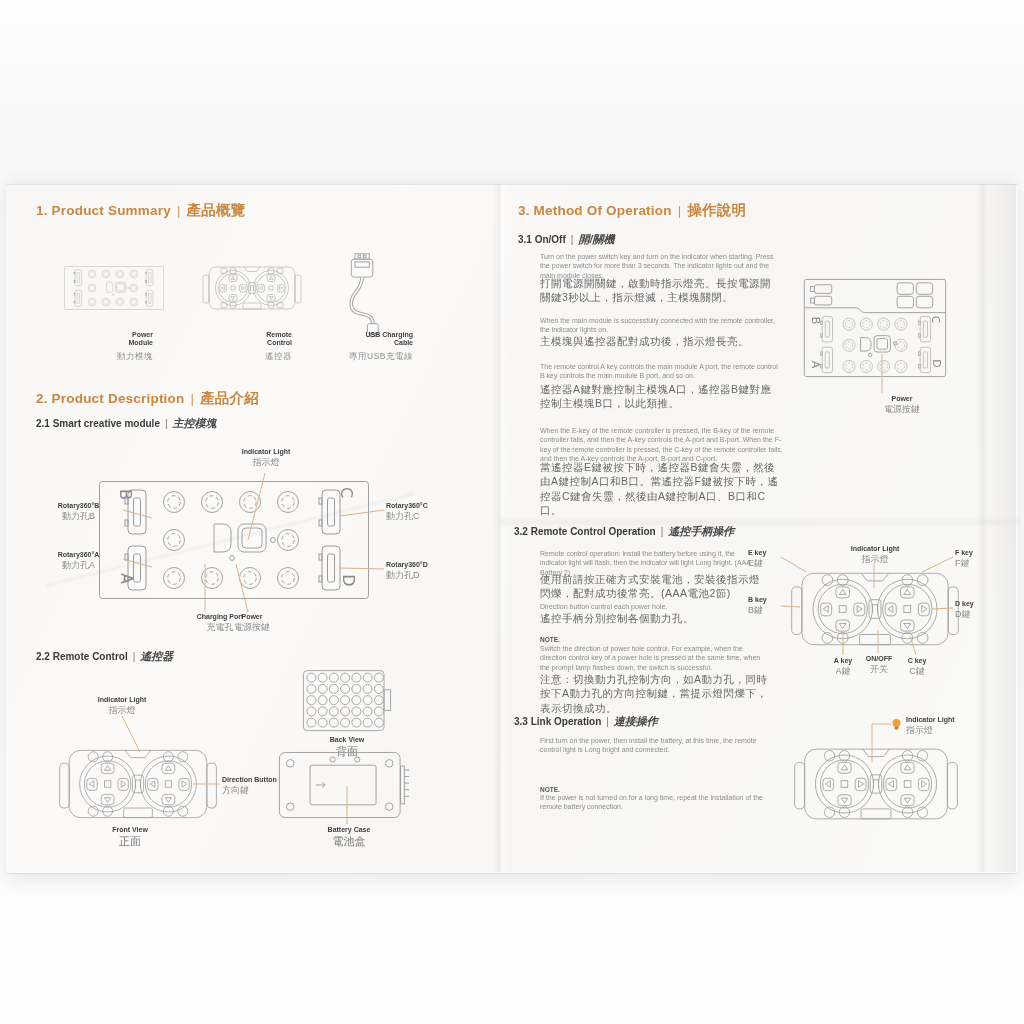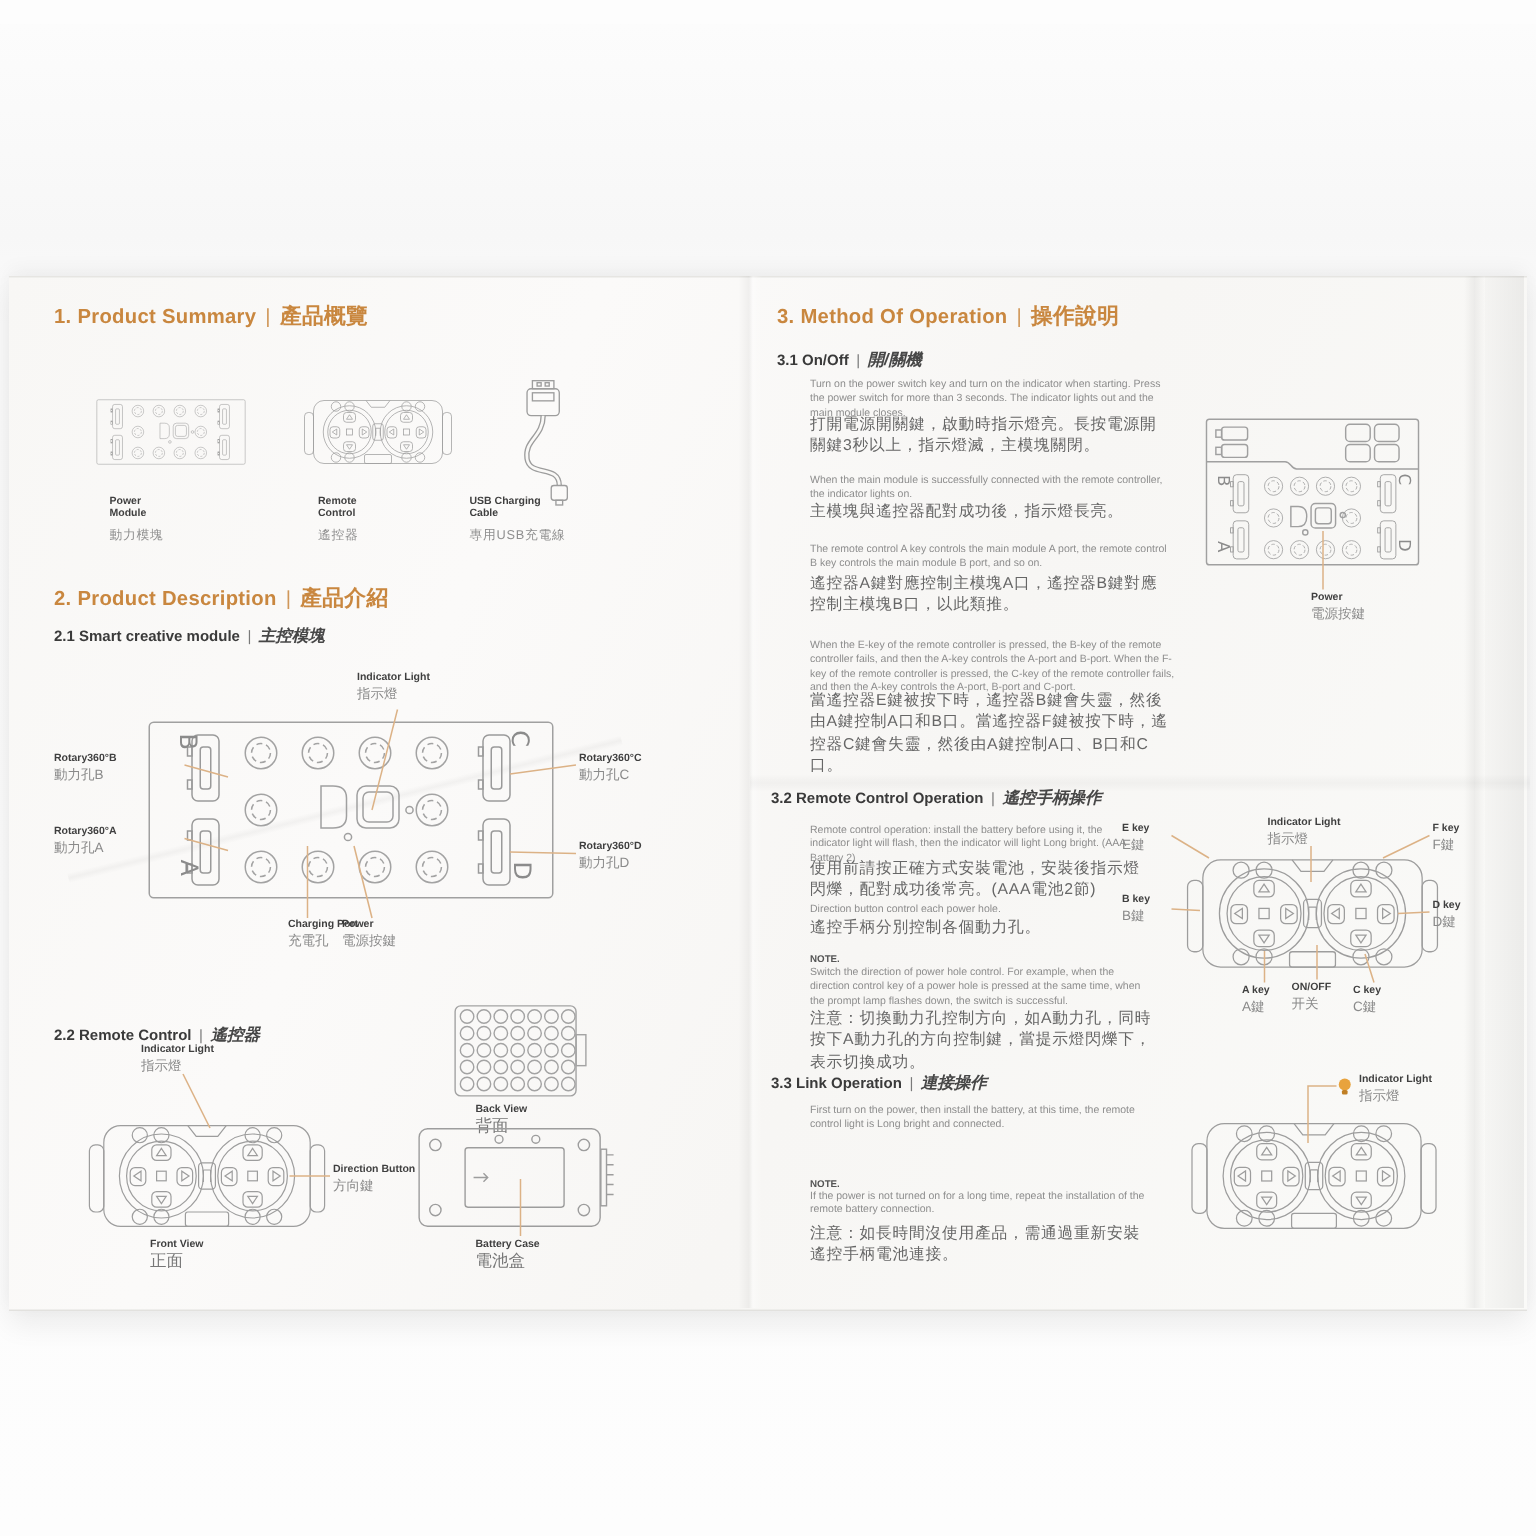--- a/index.html
+++ b/index.html
@@ -22,27 +22,27 @@
   .h1 .sep{margin:0 6px;font-weight:normal;opacity:.85;}
   .h1 .zh{font-size:14.5px;}
   .h2{position:absolute;font-size:10px;font-weight:bold;color:#3a3a3a;white-space:nowrap;}
   .h2 .sep{margin:0 5px;color:#7a7a7a;font-weight:normal;}
   .h2 .zh{font-size:11px;color:#474747;font-style:italic;}
   
   .p-en{position:absolute;font-size:7px;color:#8d8d8d;line-height:1.34;}
   .p-zh{position:absolute;font-size:10.5px;color:#666;line-height:1.38;letter-spacing:0.5px;}
   .note-t{position:absolute;font-size:6.5px;font-weight:bold;color:#555;}
   
-  .clabel{position:absolute;}
+  .clabel{position:absolute;text-align:center;}
   .clabel.left{text-align:left;} .clabel.right{}
   .cl-en{font-size:7px;font-weight:bold;color:#3f3f3f;line-height:1.15;}
   .cl-zh{font-size:9px;color:#8a8a8a;line-height:1.25;margin-top:1px;}
   .cl-zh.big{font-size:11px;color:#777;}
   
-  .fig-cap{position:absolute;text-align:left;}
+  .fig-cap{position:absolute;text-align:right;}
   .fig-en{font-size:7px;font-weight:bold;color:#3f3f3f;line-height:1.2;}
   .fig-zh{font-size:8.5px;color:#8f8f8f;margin-top:3px;letter-spacing:0.5px;}
   
   .corner{position:absolute;color:#8b8b8b;font-family:"DejaVu Sans",sans-serif;transform:rotate(90deg);font-weight:400;}
   
   .art{position:absolute;overflow:visible;}
   #lines{position:absolute;left:0;top:0;pointer-events:none;}
 </style>
 </head>
 <body>
@@ -290,21 +290,21 @@
   </div>
   <div class="clabel" style="left:192px;top:597px;width:56px">
     <div class="cl-en">Charging Port</div>
     <div class="cl-zh">充電孔</div>
   </div>
   <div class="clabel" style="left:228px;top:597px;width:48px">
     <div class="cl-en">Power</div>
     <div class="cl-zh">電源按鍵</div>
   </div>
 
-  <div class="h2" style="left:36px;top:666px">
+  <div class="h2" style="left:36px;top:633px">
     <span>2.2 Remote Control</span><span class="sep">|</span><span class="zh">遙控器</span>
   </div>
 
   <div class="clabel" style="left:94px;top:680px;width:56px">
     <div class="cl-en">Indicator Light</div>
     <div class="cl-zh">指示燈</div>
   </div>
   <svg class="art" style="left:58px;top:726px;width:160px;height:84px">
       <use href="#sym-remote" width="100%" height="100%"></use>
     </svg>
@@ -405,21 +405,20 @@
     <div class="cl-en">C key</div>
     <div class="cl-zh">C鍵</div>
   </div>
 
   <div class="h2" style="left:514px;top:698px">
     <span>3.3 Link Operation</span><span class="sep">|</span><span class="zh">連接操作</span>
   </div>
   <div class="p-en" style="left:540px;top:720px;width:228px">First turn on the power, then install the battery, at this time, the remote control light is Long bright and connected.</div>
   <div class="note-t" style="left:540px;top:770px">NOTE.</div>
   <div class="p-en" style="left:540px;top:777px;width:228px">If the power is not turned on for a long time, repeat the installation of the remote battery connection.</div>
-  <div class="p-zh" style="left:540px;top:799px;width:228px">注意：如長時間沒使用產品，需通過重新安裝遙控手柄電池連接。</div>
 
   <svg class="art" style="left:793px;top:726px;width:166px;height:84px">
       <use href="#sym-remote" width="100%" height="100%"></use>
     </svg>
   <svg class="art" style="left:891px;top:702px;width:11px;height:13px" viewBox="0 0 11 13">
     <circle cx="5.5" cy="5" r="4" fill="#e8a33d"></circle>
     <rect x="3.6" y="8.6" width="3.8" height="3" rx="1" fill="#c07f24"></rect>
   </svg>
   <div class="clabel left" style="left:906px;top:700px;width:60px">
     <div class="cl-en">Indicator Light</div>

